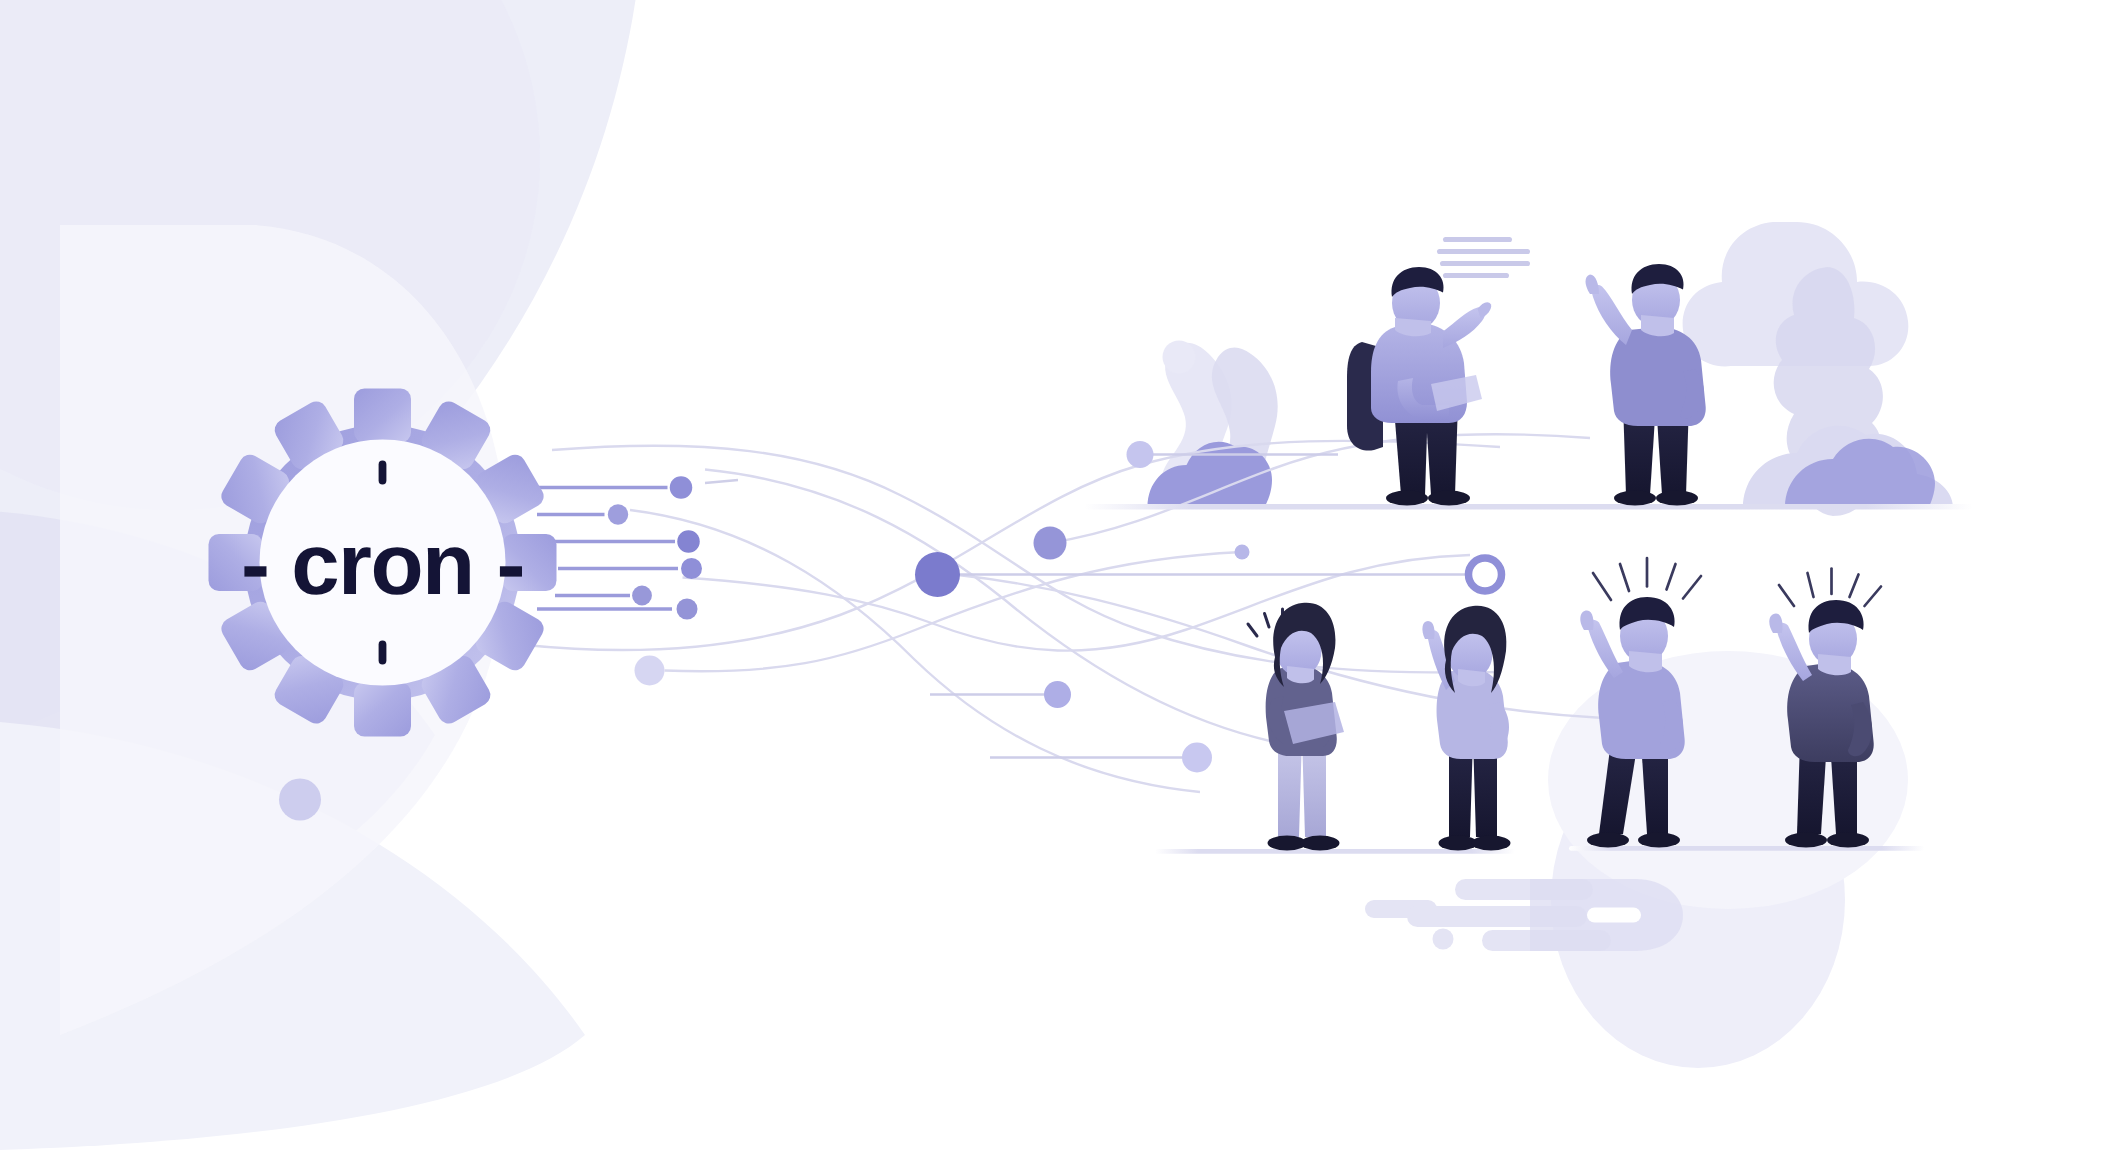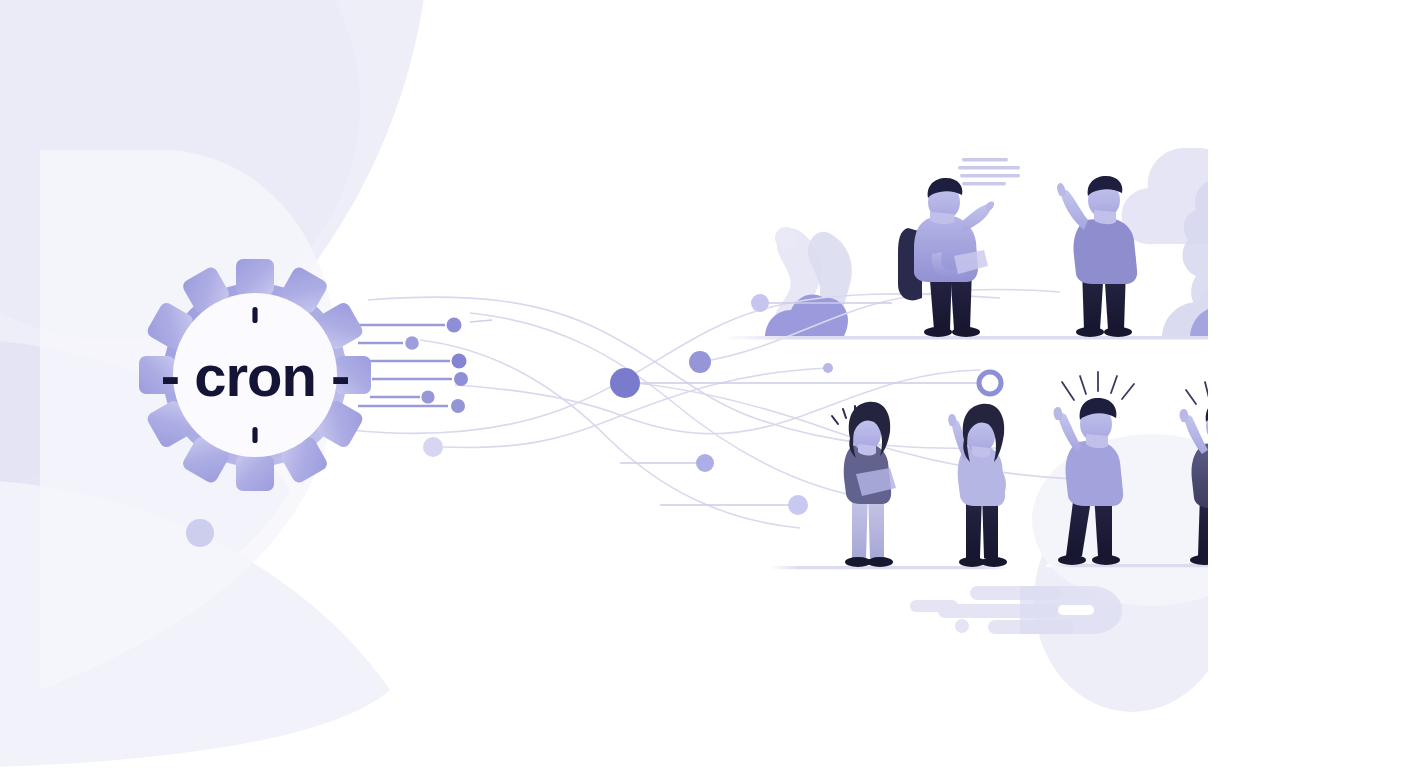--- a/index.html
+++ b/index.html
@@ -2,21 +2,21 @@
 <html><head>
 <meta charset="utf-8">
 <title>cron illustration</title>
 <style>
   html,body{margin:0;padding:0;background:#ffffff;}
   body{
     font-family:"Liberation Sans", sans-serif;
     width:1408px;height:768px;overflow:hidden;
   }
   #stage{
-    position:relative;width:1208px;height:768px;
+    position:relative;width:1408px;height:768px;
     background:#ffffff;
     overflow:hidden;
   }
   #stage svg{display:block;}
   .gear-label{
     font-family:"Liberation Sans", sans-serif;
     font-weight:700;
     font-size:58px;
     fill:#141436;
     letter-spacing:-1px;

